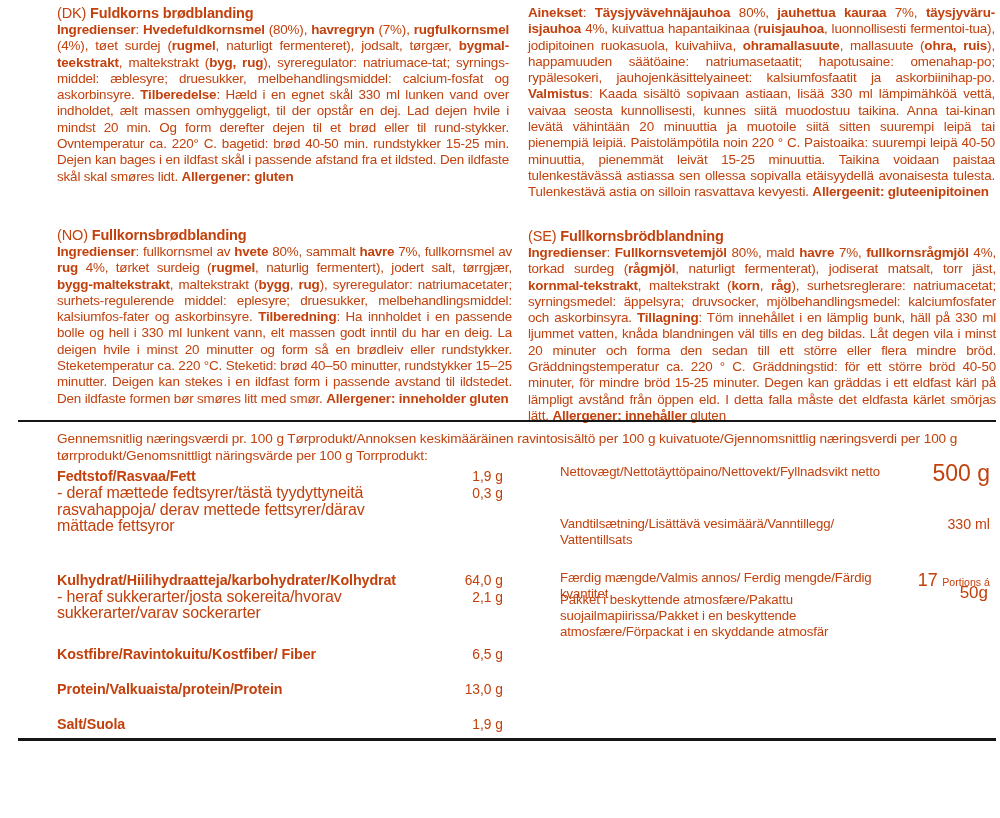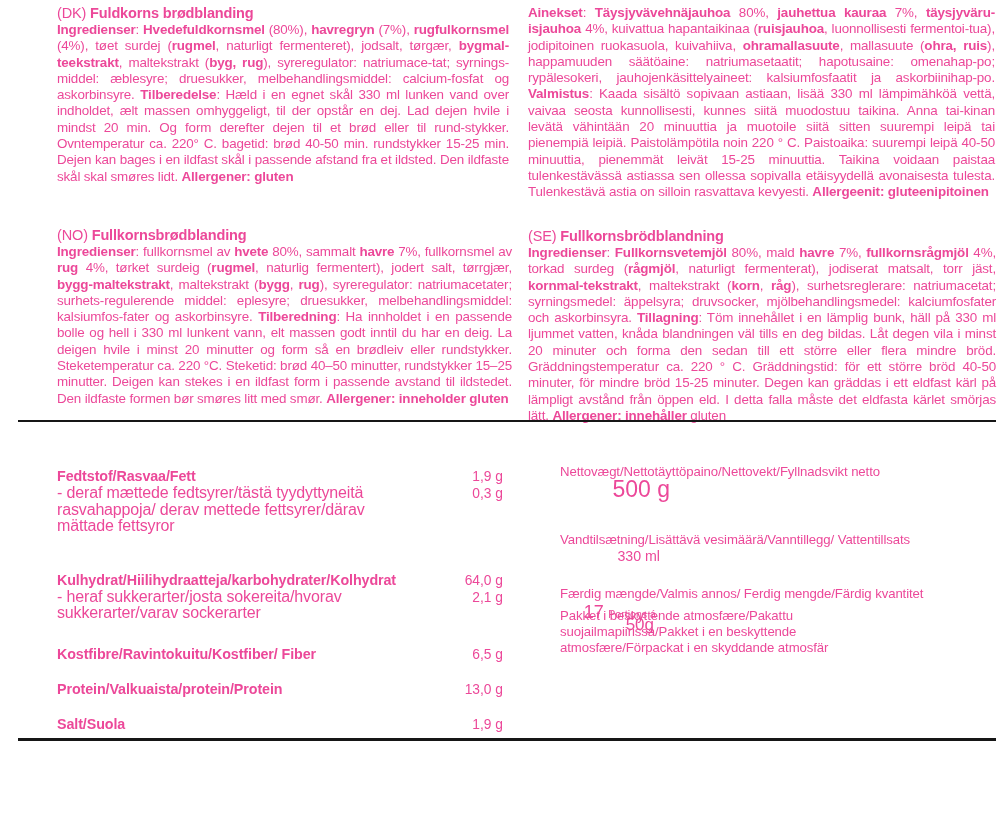--- a/index.html
+++ b/index.html
@@ -1,18 +1,18 @@
 <!DOCTYPE html>
 <html><head>
 <meta charset="utf-8">
 <style>
   html,body{margin:0;padding:0;background:#fff;}
   .sheet{
     position:relative;width:1000px;height:818px;background:#ffffff;
-    font-family:"Liberation Sans",sans-serif;color:#ec4899;overflow:hidden;
+    font-family:"Liberation Sans",sans-serif;color:#c2410c;overflow:hidden;
   }
   .sec{position:absolute;font-size:13.4px;line-height:16.3px;text-align:justify;letter-spacing:-0.15px;}
   .sec h3{margin:0;font-size:14.5px;line-height:17px;font-weight:normal;text-align:left;}
   .sec h3 .title{font-weight:bold;}
   .sec p{margin:0;}
   .b{font-weight:bold;}
   .sec-dk{left:57px;top:5px;width:452px;}
   .sec-no{left:57px;top:227px;width:455px;}
   .sec-fi{left:528px;top:5px;width:467px;}
   .sec-se{left:528px;top:228px;width:468px;}
@@ -25,21 +25,21 @@
   .nline{display:flex;align-items:flex-start;}
   .nlabel{flex:1;font-weight:bold;font-size:14.3px;line-height:17px;letter-spacing:-0.1px;}
   .nsublabel{flex:1;font-size:16px;line-height:16.5px;letter-spacing:-0.15px;padding-right:6px;}
   .nval{width:92px;text-align:right;font-size:13.8px;line-height:17px;white-space:nowrap;}
   .m-energy{margin-bottom:14px;}
   .m-fat{margin-bottom:37px;}
   .m-carb{margin-bottom:24px;}
   .m-fiber{margin-bottom:18px;}
   .m-protein{margin-bottom:18px;}
   .pkg{position:absolute;left:560px;top:464px;width:430px;}
-  .irow{display:flex;align-items:flex-start;flex-direction:column;}
+  .irow{display:flex;align-items:flex-start;}
   .ilabel{flex:1;font-size:13.2px;line-height:16px;letter-spacing:-0.1px;}
   .ival-big{width:110px;text-align:right;font-size:23px;line-height:26px;white-space:nowrap;margin-top:-4px;}
   .ival{width:100px;text-align:right;font-size:14.2px;line-height:16px;white-space:nowrap;}
   .irow-net{margin-bottom:30px;}
   .irow-water{margin-bottom:22px;}
   .irow-portions{height:17px;margin-bottom:5px;}
   .ival-portions{position:relative;width:96px;text-align:right;white-space:nowrap;}
   .pcount{font-size:18px;}
   .punit{font-size:10.6px;}
   .psize{position:absolute;right:2px;top:13px;font-size:17px;}
@@ -64,20 +64,21 @@
     <p><span class="b">Ainekset</span><span>: </span><span class="b">Täysjyvävehnäjauhoa</span><span> 80%, </span><span class="b">jauhettua kauraa</span><span> 7%, </span><span class="b">täysjyväru-isjauhoa</span><span> 4%, kuivattua hapantaikinaa (</span><span class="b">ruisjauhoa</span><span>, luonnollisesti fermentoi-tua), jodipitoinen ruokasuola, kuivahiiva, </span><span class="b">ohramallasuute</span><span>, mallasuute (</span><span class="b">ohra, ruis</span><span>), happamuuden säätöaine: natriumasetaatit; hapotusaine: omenahap-po; rypälesokeri, jauhojenkäsittelyaineet: kalsiumfosfaatit ja askorbiinihap-po. </span><span class="b">Valmistus</span><span>: Kaada sisältö sopivaan astiaan, lisää 330 ml lämpimähköä vettä, vaivaa seosta kunnollisesti, kunnes siitä muodostuu taikina. Anna tai-kinan levätä vähintään 20 minuuttia ja muotoile siitä sitten suurempi leipä tai pienempiä leipiä. Paistolämpötila noin 220 ° C. Paistoaika: suurempi leipä 40-50 minuuttia, pienemmät leivät 15-25 minuuttia. Taikina voidaan paistaa tulenkestävässä astiassa sen ollessa sopivalla etäisyydellä avonaisesta tulesta. Tulenkestävä astia on silloin rasvattava kevyesti. </span><span class="b">Allergeenit: gluteenipitoinen</span></p>
   </section>
 
   <section class="sec sec-se">
     <h3><span>(SE)</span> <span class="title">Fullkornsbrödblandning</span></h3>
     <p><span class="b">Ingredienser</span><span>: </span><span class="b">Fullkornsvetemjöl</span><span> 80%, mald </span><span class="b">havre</span><span> 7%, </span><span class="b">fullkornsrågmjöl</span><span> 4%, torkad surdeg (</span><span class="b">rågmjöl</span><span>, naturligt fermenterat), jodiserat matsalt, torr jäst, </span><span class="b">kornmal-tekstrakt</span><span>, maltekstrakt (</span><span class="b">korn</span><span>, </span><span class="b">råg</span><span>), surhetsreglerare: natriumacetat; syrningsmedel: äppelsyra; druvsocker, mjölbehandlingsmedel: kalciumfosfater och askorbinsyra. </span><span class="b">Tillagning</span><span>: Töm innehållet i en lämplig bunk, häll på 330 ml ljummet vatten, knåda blandningen väl tills en deg bildas. Låt degen vila i minst 20 minuter och forma den sedan till ett större eller flera mindre bröd. Gräddningstemperatur ca. 220 ° C. Gräddningstid: för ett större bröd 40-50 minuter, för mindre bröd 15-25 minuter. Degen kan gräddas i ett eldfast kärl på lämpligt avstånd från öppen eld. I detta falla måste det eldfasta kärlet smörjas lätt. </span><span class="b">Allergener: innehåller</span><span> gluten</span></p>
   </section>
 
   <div class="rule rule-top"></div>
 
+  <div class="nut-header">Gennemsnitlig næringsværdi pr. 100 g Tørprodukt/Annoksen keskimääräinen ravintosisältö per 100 g kuivatuote/Gjennomsnittlig næringsverdi per 100 g tørrprodukt/Genomsnittligt näringsvärde per 100 g Torrprodukt:</div>
 
   <div class="nut-table">
 
 
     <div class="nrow m-fat">
       <div class="nline">
         <div class="nlabel">Fedtstof/Rasvaa/Fett</div>
         <div class="nval">1,9 g</div>
       </div>
       <div class="nline">

